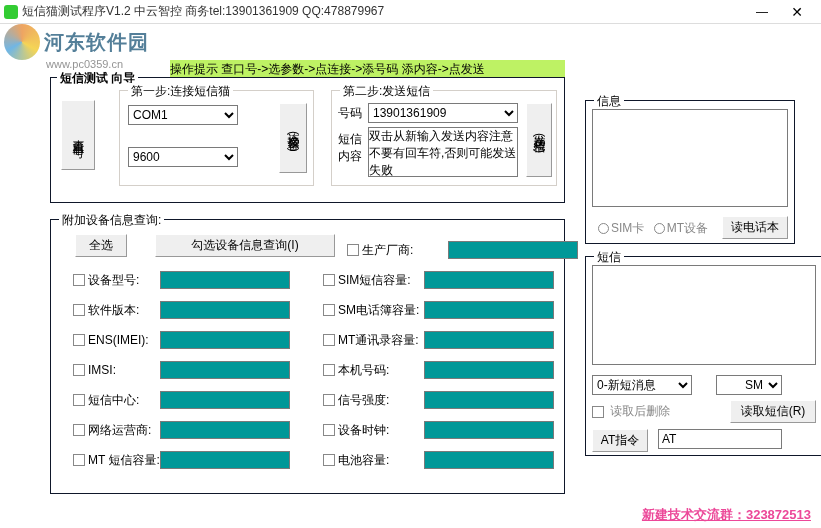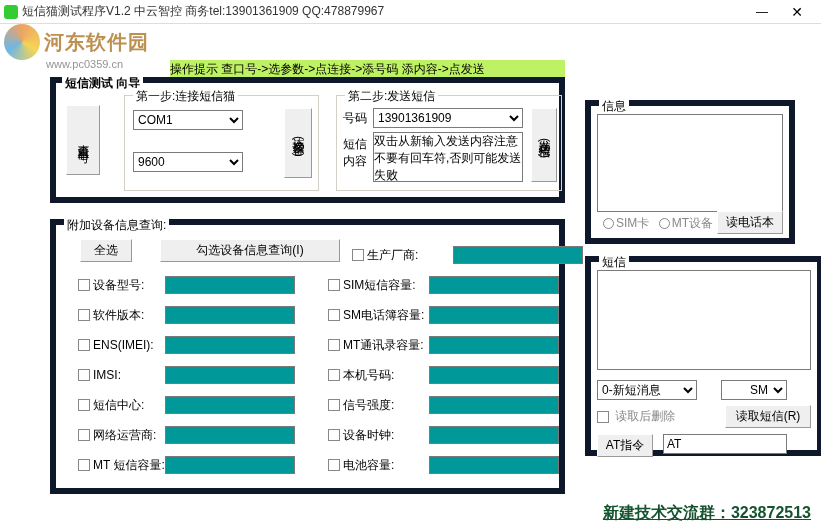--- a/index.html
+++ b/index.html
@@ -3,45 +3,45 @@
 <meta charset="utf-8">
 <style>
 * { box-sizing: border-box; margin: 0; padding: 0; font-family: "Microsoft YaHei", SimSun, sans-serif; font-size: 12px; }
 body { background: #fff; width: 821px; height: 528px; position: relative; }
 .titlebar { height: 24px; display: flex; align-items: center; padding: 2px 4px; border-bottom: 1px solid #ddd; }
 .titlebar .ico { width: 14px; height: 14px; background: #3c3; border-radius: 3px; margin-right: 4px; }
 .title-txt { flex: 1; color: #333; }
 .close { width: 40px; text-align: center; font-size: 14px; }
 .watermark { position: absolute; top: 18px; left: 0; width: 210px; height: 48px; opacity: .7; display:flex; align-items:center; }
 .wm-ico { width:36px; height:36px; border-radius:50%; background: conic-gradient(#e67e22, #f1c40f, #3498db, #e67e22); margin: 0 4px; }
-.wm-txt1 { font-size: 20px; font-weight: bold; color:#a16207; letter-spacing:1px;}
+.wm-txt1 { font-size: 20px; font-weight: bold; color:#0c4a6e; letter-spacing:1px;}
 .wm-sub { position:absolute; top:40px; left:46px; color:#666; font-size:11px;}
 .hint { position: absolute; top: 60px; left: 170px; width: 395px; height: 18px; background: #bef264; color: #000; text-align:left; padding:1px 0;}
-.gb { position: absolute; border: 6px solid #0f172a; }
+.gb { position: absolute; border: 1px solid #0f172a; }
 .gb-title { position: absolute; top: -8px; left: 8px; background: #fff; padding: 0 3px; color:#000;}
 
 .wizard { top: 77px; left: 50px; width: 515px; height: 126px; }
 .wiz-label { position:absolute; top:-8px; left:6px; background:#fff; font-weight:bold; padding:0 3px;}
 .step1 { position:absolute; top:12px; left:68px; border:1px solid #d4cfc9; width:195px; height:96px;}
 .step2 { position:absolute; top:12px; left:280px; border:1px solid #d4cfc9; width:226px; height:96px;}
 .btn { background:#efefef; border:1px solid #999; border-top-color:#fff; border-left-color:#fff; text-align:center; cursor:pointer; padding:2px 4px;}
 .vbtn { writing-mode: vertical-rl; letter-spacing:2px; display:flex; align-items:center; justify-content:center;}
 select,input[type=text],textarea { border:1px solid #7a7a7a; background:#fff; font-size:12px; }
 
 .query { top: 219px; left: 50px; width: 515px; height: 275px; }
 .fld-row { position:absolute; display:flex; align-items:center; height:20px; }
 .chk { width:12px; height:12px; border:1px solid #888; margin-right:3px;}
 .fld-lbl { width:72px; text-align:left; }
 .fld-box { width:130px; height:18px; background:#009898; border:1px solid #7a7a7a;}
 
 .info { top:100px; left:585px; width:210px; height:144px;}
 .sms { top:256px; left:585px; width:238px; height:200px;}
 .txtarea { position:absolute; border:1px solid #7a7a7a; background:#fff; overflow:auto;}
 .radio { width:11px; height:11px; border:1px solid #888; border-radius:50%; display:inline-block; vertical-align:middle; margin:0 2px 0 6px;}
-.footer-link { position:absolute; bottom:4px; right:10px; color:#14532d; text-decoration:underline; font-size:16px; font-weight:bold;}
+.footer-link { position:absolute; bottom:4px; right:10px; color:#ec4899; text-decoration:underline; font-size:13px; font-weight:bold;}
 label { color:#000; }
 </style>
 </head>
 <body>
 
 <div class="titlebar">
   <div class="ico"></div>
   <div class="title-txt">短信猫测试程序V1.2      中云智控  商务tel:13901361909   QQ:478879967</div>
   <div style="width:30px;text-align:center;">—</div>
   <div class="close">✕</div>

